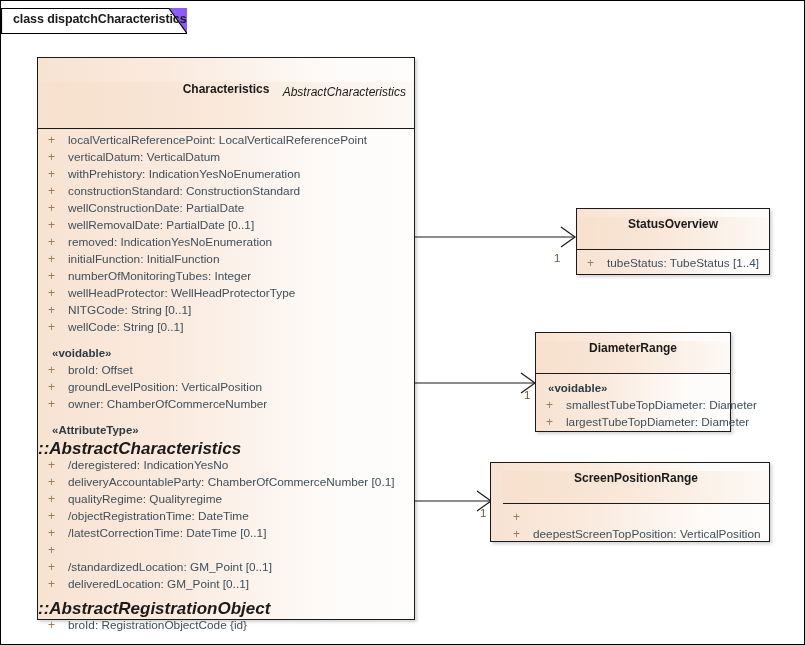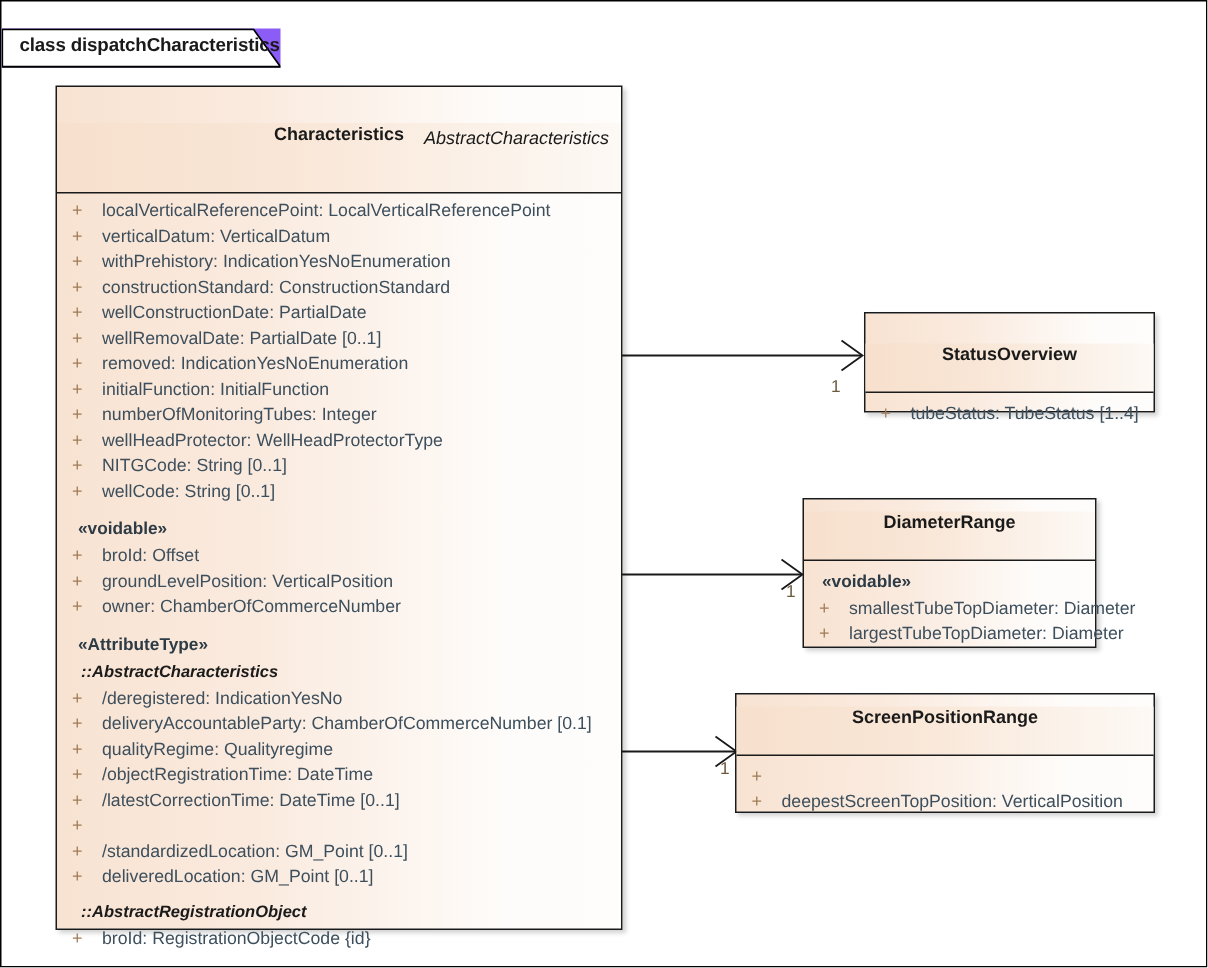--- a/index.html
+++ b/index.html
@@ -17,21 +17,21 @@
     background: #ffffff;
     overflow: hidden;
     box-sizing: border-box;
     border: 1px solid #000000;
   }
 
   
   .diagram-tab {
     position: absolute;
     left: 0px;
-    top: 18px;
+    top: 7px;
     height: 26px;
     width: 186px;
     background: #8b5cf6;
   }
   .diagram-tab .tab-shape {
     position: absolute;
     left: 0;
     top: 0;
     width: 186px;
     height: 27px;
@@ -105,22 +105,22 @@
     line-height: 22px;
     padding-left: 14px;
     font-size: 11.5px;
     font-weight: bold;
     color: #2c3b45;
     white-space: nowrap;
   }
   .group-row {
     height: 18px;
     line-height: 19px;
-    padding-left: 16px;
-    font-size: 11px;
+    padding-left: 0;
+    font-size: 17px;
     font-style: italic;
     font-weight: bold;
     color: #1a1a1a;
     white-space: nowrap;
   }
   .spacer-row { height: 6px; }
 
   
   .connector {
     position: absolute;
@@ -278,21 +278,21 @@
       <div class="attr-row">
         <span class="attr-vis">+</span>
         <span class="attr-text">broId: RegistrationObjectCode {id}</span>
       </div>
 
     </div>
   </div>
 
   <div class="uml-class" style="left:575px; top:207px; width:194px; height:67px;">
     <div class="uml-header" style="height:33px;">
-      <div class="uml-name" style="margin-top:20px;">StatusOverview</div>
+      <div class="uml-name" style="margin-top:8px;">StatusOverview</div>
     </div>
     <div class="uml-body" style="padding-top:5px;">
       <div class="attr-row">
         <span class="attr-vis">+</span>
         <span class="attr-text">tubeStatus: TubeStatus [1..4]</span>
       </div>
     </div>
   </div>
 
   <div class="uml-class" style="left:534px; top:331px; width:196px; height:100px;">
@@ -305,21 +305,21 @@
         <span class="attr-vis">+</span>
         <span class="attr-text">smallestTubeTopDiameter: Diameter</span>
       </div>
       <div class="attr-row">
         <span class="attr-vis">+</span>
         <span class="attr-text">largestTubeTopDiameter: Diameter</span>
       </div>
     </div>
   </div>
 
-  <div class="uml-class" style="left:489px; top:461px; width:280px; height:80px;">
+  <div class="uml-class" style="left:489px; top:461px; width:280px; height:80px;padding-left:12px;">
     <div class="uml-header" style="height:33px;">
       <div class="uml-name" style="margin-top:8px;">ScreenPositionRange</div>
     </div>
     <div class="uml-body" style="padding-top:5px;">
       <div class="attr-row">
         <span class="attr-vis">+</span>
       </div>
       <div class="attr-row">
         <span class="attr-vis">+</span>
         <span class="attr-text">deepestScreenTopPosition: VerticalPosition</span>

